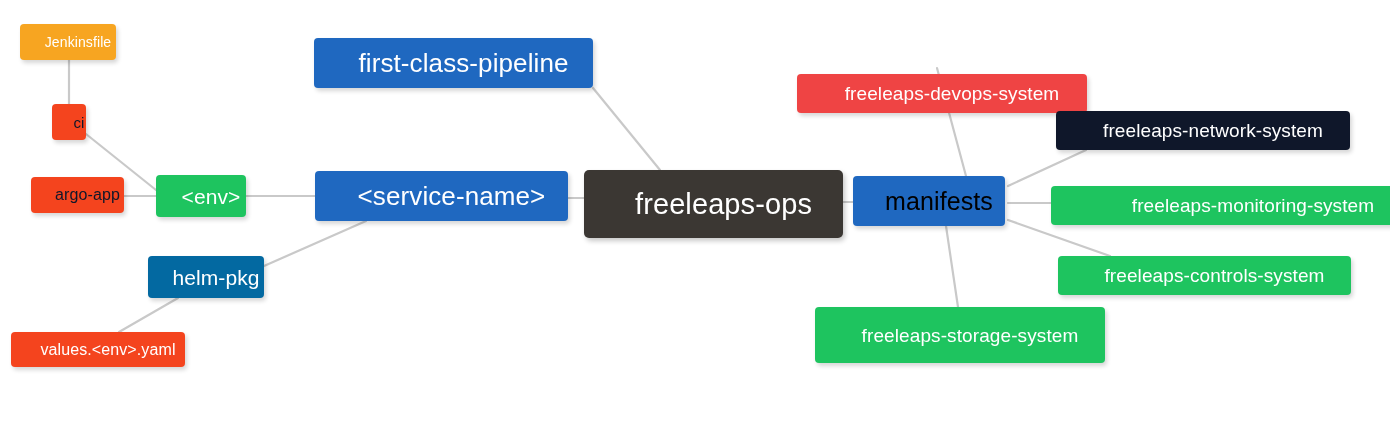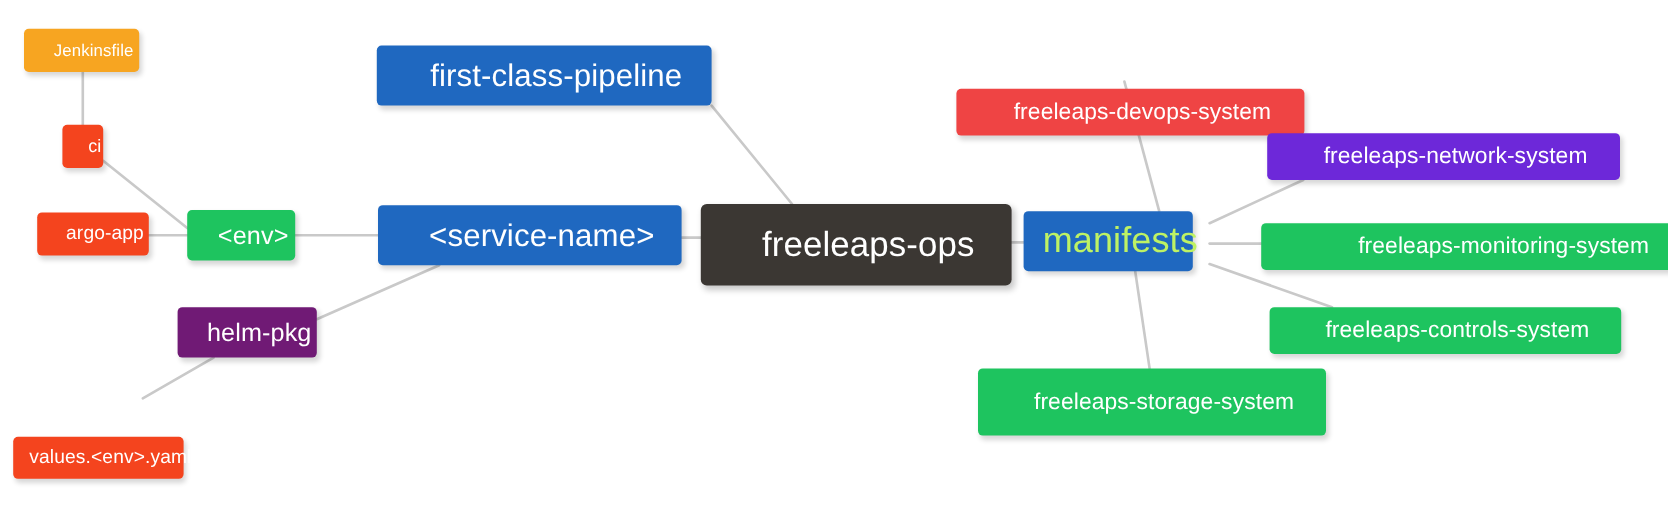--- a/index.html
+++ b/index.html
@@ -65,28 +65,28 @@
       <line class="edge" x1="568" y1="198" x2="584" y2="198" stroke="#c9c9c9"></line>
       <line class="edge" x1="843" y1="202" x2="853" y2="202" stroke="#c9c9c9"></line>
       <line class="edge" x1="966" y1="176" x2="937" y2="68" stroke="#c9c9c9"></line>
       <line class="edge" x1="1008" y1="186" x2="1086" y2="150" stroke="#c9c9c9"></line>
       <line class="edge" x1="1008" y1="203" x2="1051" y2="203" stroke="#c9c9c9"></line>
       <line class="edge" x1="1008" y1="220" x2="1110" y2="256" stroke="#c9c9c9"></line>
       <line class="edge" x1="946" y1="226" x2="958" y2="307" stroke="#c9c9c9"></line>
     </svg>
   <div id="nodes">
       <div class="node" style="left: 20px; top: 24px; width: 96px; height: 36px; background: rgb(247, 165, 33); font-size: 14px; color: rgb(255, 255, 255);">Jenkinsfile</div>
-      <div class="node" style="left: 52px; top: 104px; width: 34px; height: 36px; background: rgb(244, 68, 30); font-size: 15px; color: #ffffff;">ci</div>
-      <div class="node" style="left: 31px; top: 177px; width: 93px; height: 36px; background: rgb(244, 68, 30); font-size: 16px; color: #ffffff;">argo-app</div>
+      <div class="node" style="left: 52px; top: 104px; width: 34px; height: 36px; background: rgb(244, 68, 30); font-size: 15px; color: #0f172a;">ci</div>
+      <div class="node" style="left: 31px; top: 177px; width: 93px; height: 36px; background: rgb(244, 68, 30); font-size: 16px; color: #0f172a;">argo-app</div>
       <div class="node" style="left: 156px; top: 175px; width: 90px; height: 42px; background: rgb(30, 196, 95); font-size: 21px; color: rgb(255, 255, 255);">&lt;env&gt;</div>
-      <div class="node" style="left: 148px; top: 256px; width: 116px; height: 42px; background: #701a75; font-size: 21px; color: rgb(255, 255, 255);">helm-pkg</div>
-      <div class="node" style="left: 11px; top: 332px; width: 142px; height: 35px; background: rgb(244, 68, 30); font-size: 16px; color: rgb(255, 255, 255); margin-top: 32px;">values.&lt;env&gt;.yaml</div>
+      <div class="node" style="left: 148px; top: 256px; width: 116px; height: 42px; background: #0369a1; font-size: 21px; color: rgb(255, 255, 255);">helm-pkg</div>
+      <div class="node" style="left: 11px; top: 332px; width: 174px; height: 35px; background: rgb(244, 68, 30); font-size: 16px; color: rgb(255, 255, 255);">values.&lt;env&gt;.yaml</div>
       <div class="node" style="left: 314px; top: 38px; width: 279px; height: 50px; background: rgb(31, 104, 192); font-size: 26px; color: rgb(255, 255, 255);">first-class-pipeline</div>
       <div class="node" style="left: 315px; top: 171px; width: 253px; height: 50px; background: rgb(31, 104, 192); font-size: 26px; color: rgb(255, 255, 255);">&lt;service-name&gt;</div>
       <div class="node root" style="left: 584px; top: 170px; width: 259px; height: 68px; background: rgb(59, 55, 51); font-size: 29px; color: rgb(255, 255, 255);">freeleaps-ops</div>
-      <div class="node" style="left: 853px; top: 176px; width: 141px; height: 50px; background: rgb(31, 104, 192); font-size: 30px; color: #bef264;">manifests</div>
+      <div class="node" style="left: 853px; top: 176px; width: 152px; height: 50px; background: rgb(31, 104, 192); font-size: 25px; color: #000000;">manifests</div>
       <div class="node" style="left: 797px; top: 36px; width: 290px; height: 39px; background: #ef4444; font-size: 19px; color: rgb(255, 255, 255); margin-top: 38px;">freeleaps-devops-system</div>
-      <div class="node" style="left: 1056px; top: 111px; width: 294px; height: 39px; background: #6d28d9; font-size: 19px; color: rgb(255, 255, 255);">freeleaps-network-system</div>
+      <div class="node" style="left: 1056px; top: 111px; width: 294px; height: 39px; background: #0f172a; font-size: 19px; color: rgb(255, 255, 255);">freeleaps-network-system</div>
       <div class="node" style="left: 1051px; top: 186px; width: 384px; height: 39px; background: rgb(30, 196, 95); font-size: 19px; color: rgb(255, 255, 255);">freeleaps-monitoring-system</div>
       <div class="node" style="left: 1058px; top: 256px; width: 293px; height: 39px; background: rgb(30, 196, 95); font-size: 19px; color: rgb(255, 255, 255);">freeleaps-controls-system</div>
       <div class="node" style="left: 815px; top: 307px; width: 290px; height: 56px; background: rgb(30, 196, 95); font-size: 19px; color: rgb(255, 255, 255);">freeleaps-storage-system</div>
     </div>
 </div>
 
 </body></html>

